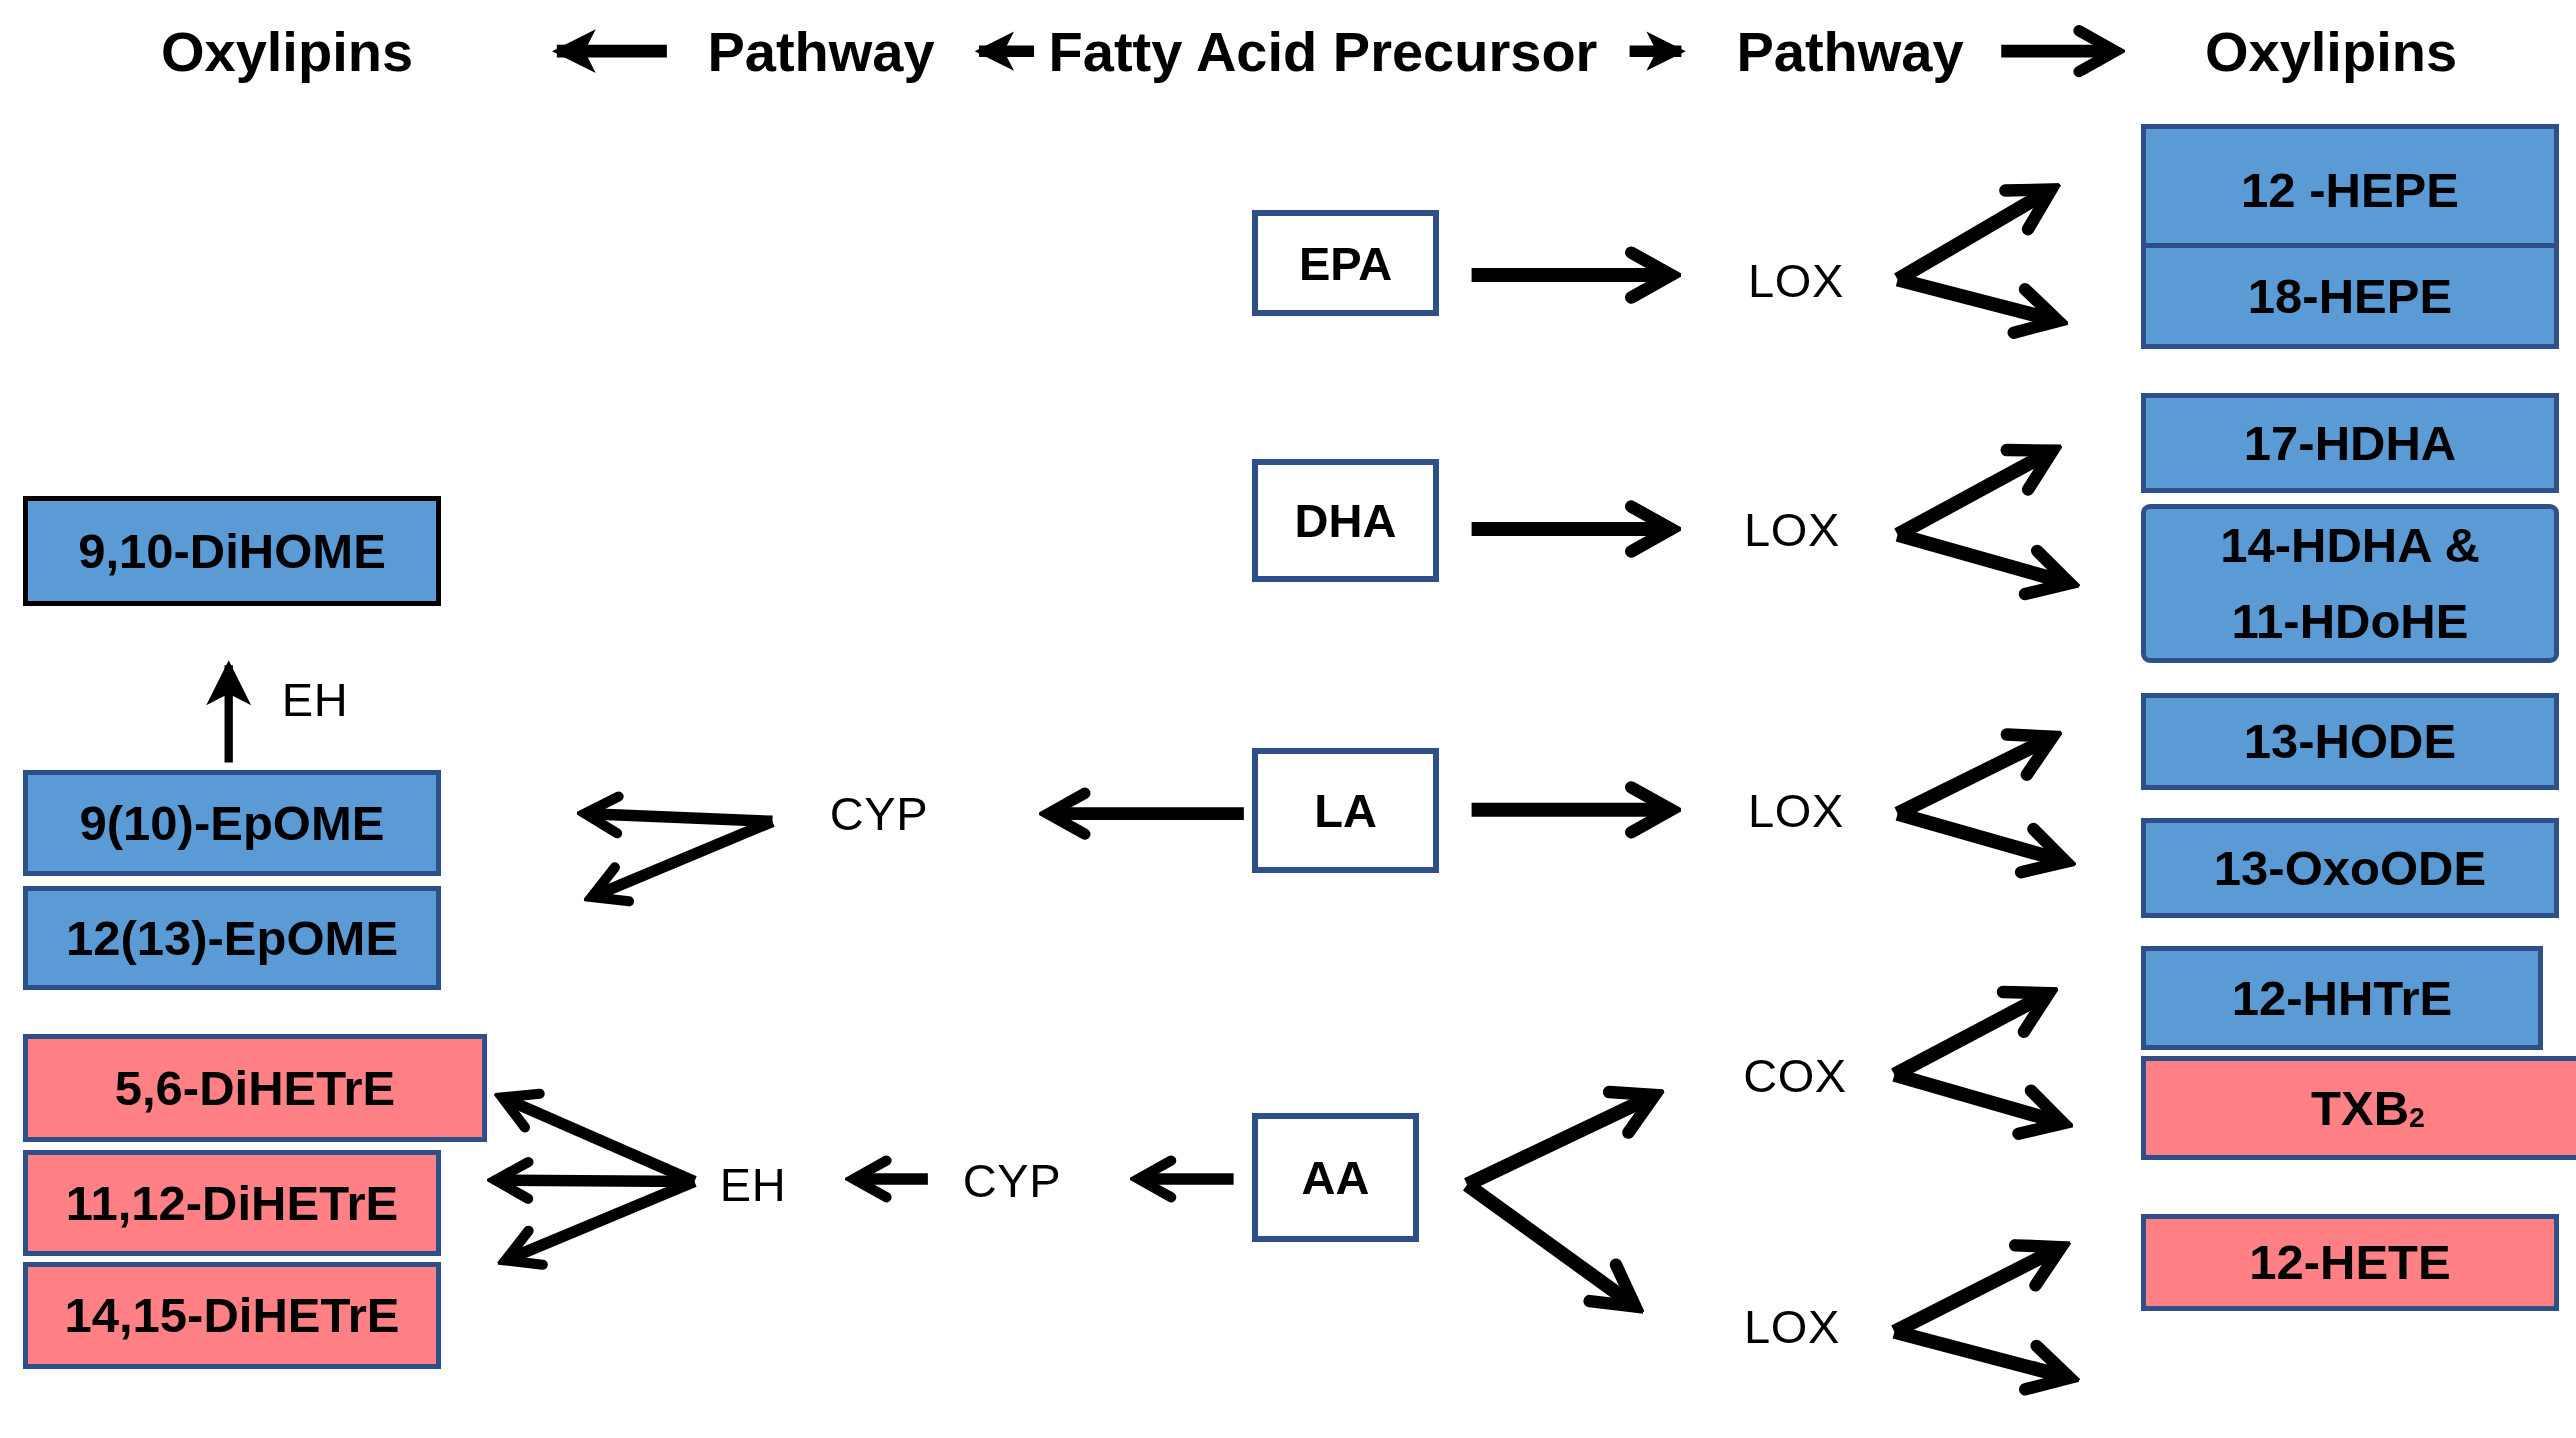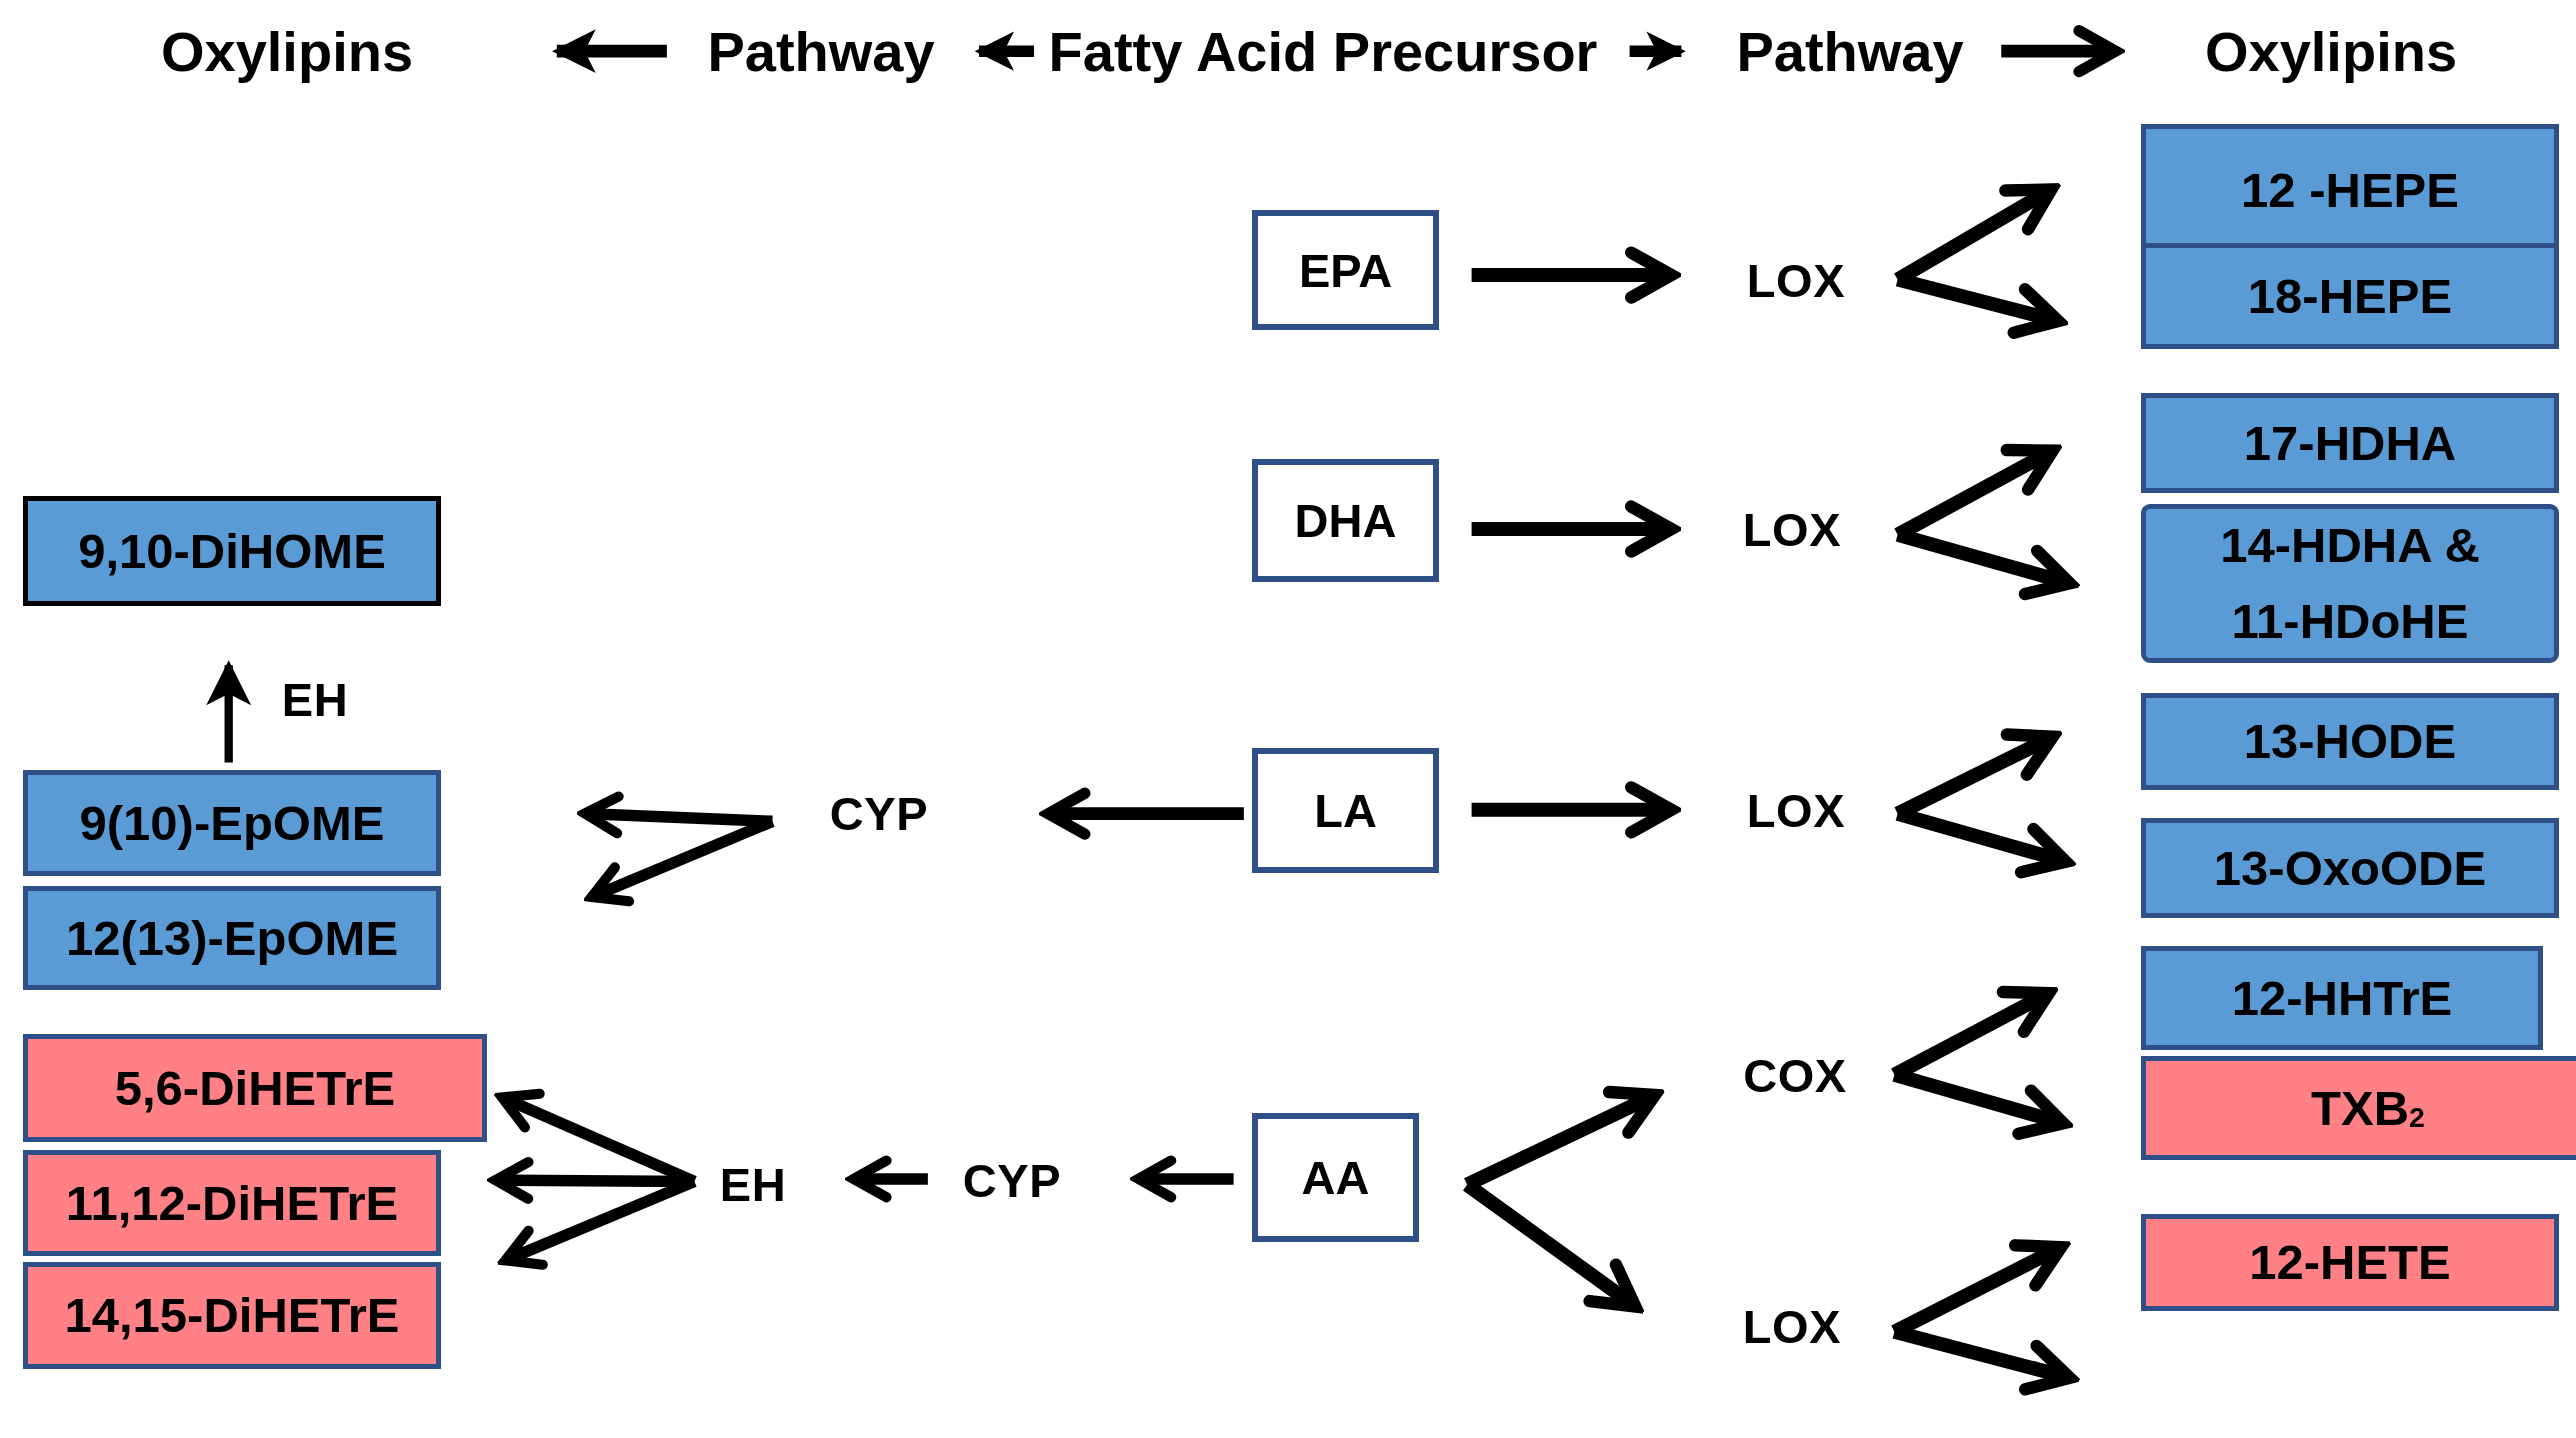--- a/index.html
+++ b/index.html
@@ -8,21 +8,21 @@
     font-family:"Liberation Sans", sans-serif;font-weight:bold;color:#000;
     overflow:hidden;
   }
   .arrows{position:absolute;left:0;top:0;width:2576px;height:1438px;}
   .hdr{
     position:absolute;transform:translate(-50%,-50%);
     font-size:56px;font-weight:bold;white-space:nowrap;
   }
   .enz{
     position:absolute;transform:translate(-50%,-50%);
-    font-size:47px;font-weight:bold;white-space:nowrap;letter-spacing:0.6px;
+    font-size:47px;font-weight:normal;white-space:nowrap;letter-spacing:0.6px;
   }
   .pbox{
     position:absolute;box-sizing:border-box;
     display:flex;flex-direction:column;align-items:center;justify-content:center;
     border:5.1px solid #2E4F87;font-size:49px;font-weight:bold;text-align:center;
     line-height:1.35;white-space:nowrap;
   }
   .pbox.black-border{border-color:#000000;}
   .prec{
     position:absolute;box-sizing:border-box;
@@ -86,21 +86,21 @@
     <line x1="2961" y1="2082" x2="3215" y2="1953" stroke="#000" stroke-width="22" marker-end="url(#chev)"></line>
     <line x1="2961" y1="2082" x2="3228" y2="2152" stroke="#000" stroke-width="22" marker-end="url(#chev)"></line>
   </svg>
 
   <div class="hdr" style="left:287px;top:51px;">Oxylipins</div>
   <div class="hdr" style="left:821px;top:51px;">Pathway</div>
   <div class="hdr" style="left:1323px;top:51px;">Fatty Acid Precursor</div>
   <div class="hdr" style="left:1850px;top:51px;">Pathway</div>
   <div class="hdr" style="left:2331px;top:51px;">Oxylipins</div>
 
-  <div class="prec" style="left:1252px;top:210px;width:187px;height:120px;">
+  <div class="prec" style="left:1252px;top:210px;width:187px;height:106px;">
     <span>EPA</span>
   </div>
   <div class="prec" style="left:1252px;top:459px;width:187px;height:123px;">
     <span>DHA</span>
   </div>
   <div class="prec" style="left:1252px;top:748px;width:187px;height:125px;">
     <span>LA</span>
   </div>
   <div class="prec" style="left:1252px;top:1113px;width:167px;height:129px;">
     <span>AA</span>

